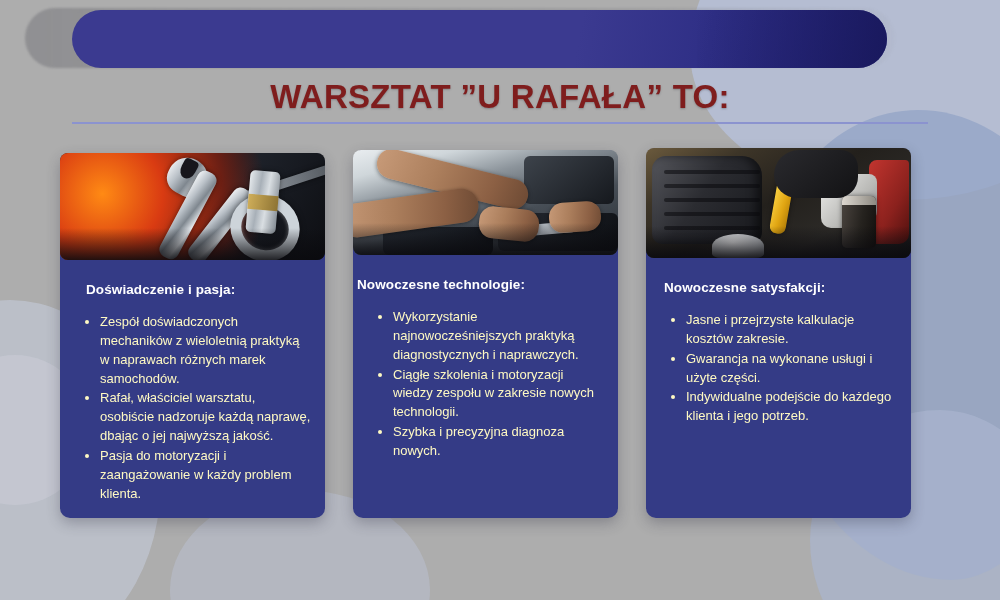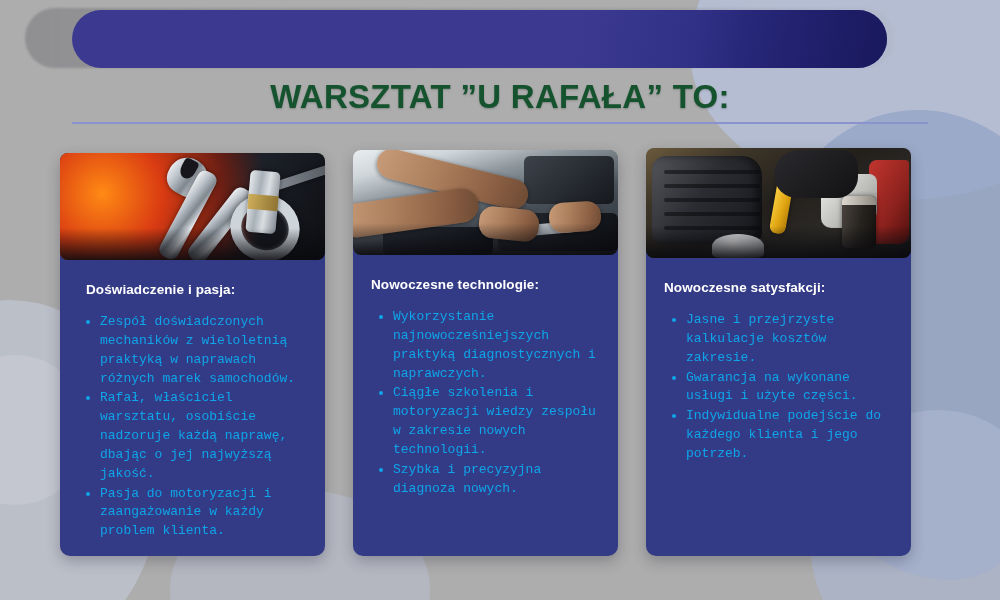--- a/index.html
+++ b/index.html
@@ -152,21 +152,21 @@
     left: 0;
     top: 78px;
     width: 1000px;
     z-index: 3;
     text-align: center;
   }
   #page-title {
     margin: 0;
     font-size: 33px;
     font-weight: bold;
-    color: #14532d;
+    color: #7f1d1d;
     letter-spacing: .3px;
     text-shadow: 0 1px 2px rgba(60,60,70,.35);
   }
   #title-rule {
     position: absolute;
     left: 72px;
     top: 122px;
     width: 856px;
     height: 2px;
     background: #8b93cf;
@@ -208,30 +208,29 @@
   .card-2 .card-photo { width: 265px; height: 105px; }
   .card-3 .card-photo { width: 265px; height: 110px; }
 
   .card-title {
     color: #ffffff;
     font-size: 13.5px;
     font-weight: bold;
     margin: 22px 0 0 26px;
     letter-spacing: .1px;
   }
-  .card-2 .card-title { margin-left: 18px; }
+  .card-2 .card-title { margin-left: 4px; }
   .card-3 .card-title { margin-left: 18px; }
 
   .card-list {
     margin: 16px 14px 0 22px;
     padding-left: 18px;
-    color: #0ea5e9;
+    color: #fef9c3;
     font-size: 13px;
     line-height: 1.45;
-    font-family: Liberation Mono, monospace;
   }
   .card-list li {
     margin-bottom: 1px;
   }
 
   
   .ph-wrenches {
     position: absolute; inset: 0;
     background:
       radial-gradient(circle at 16% 38%, #ff8a14 0%, #d93b12 26%, #6b1f14 52%, rgba(30,22,24,0) 70%),

